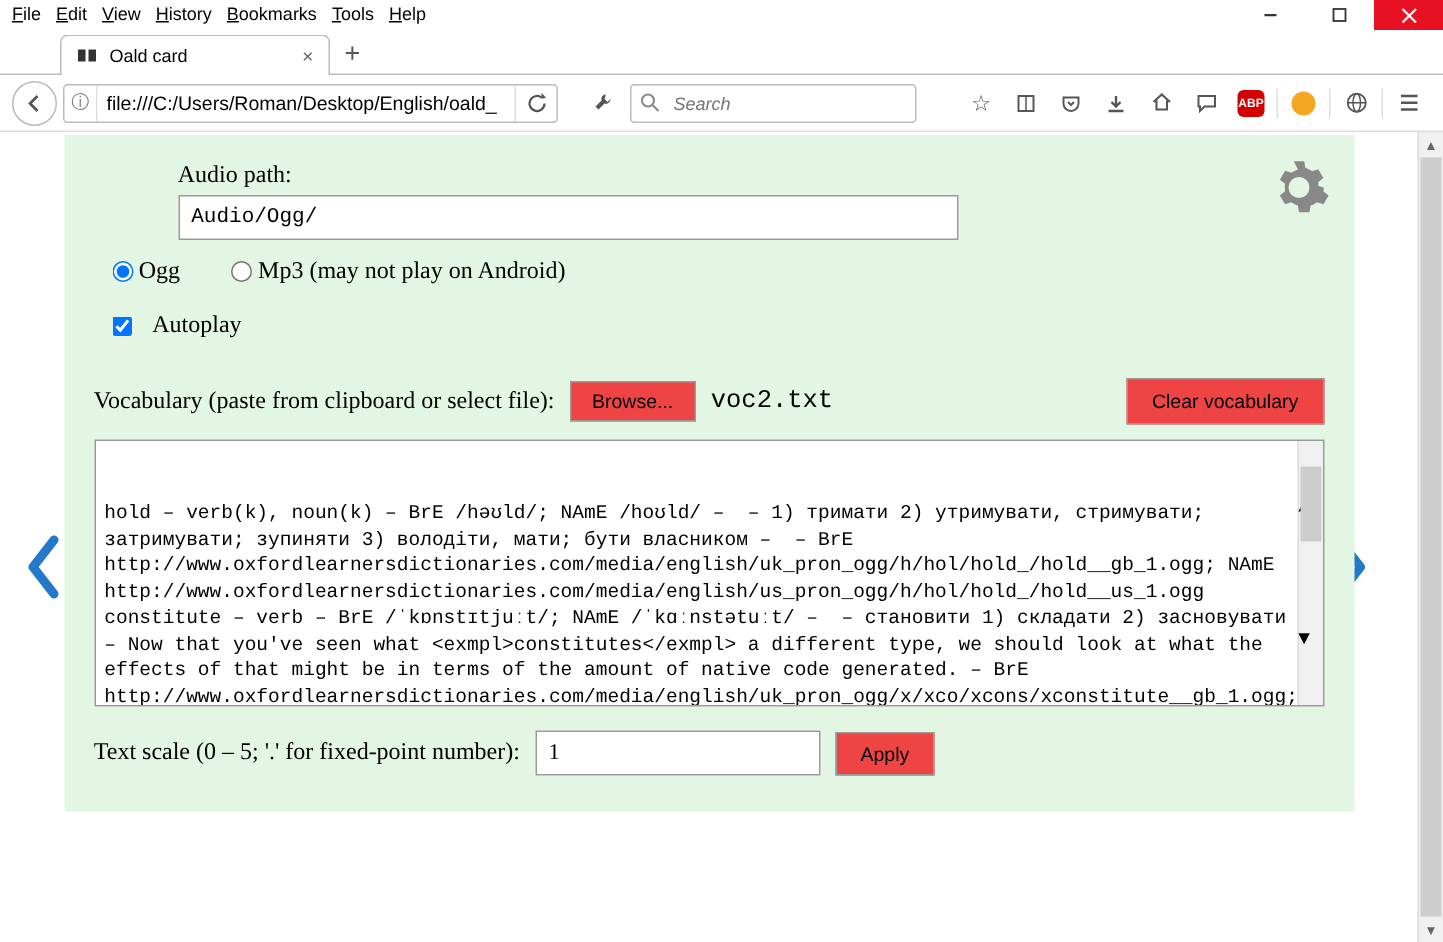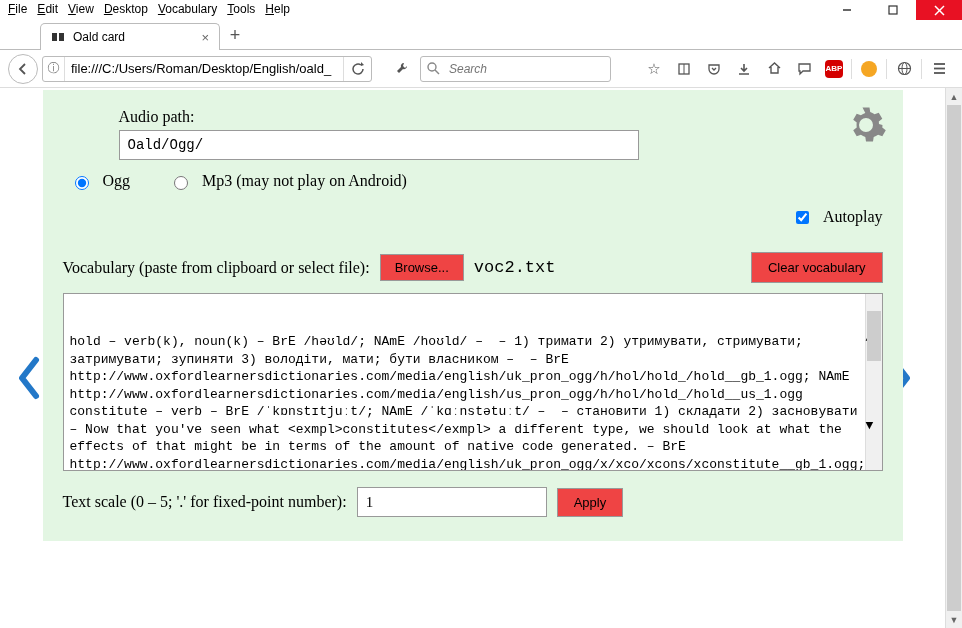--- a/index.html
+++ b/index.html
@@ -52,25 +52,25 @@
 
 .nav-arrow { position: absolute; top: 265px; width: 34px; height: 50px; display: flex; align-items: center; justify-content: center; }
 .nav-arrow.left { left: 12px; }
 .nav-arrow.right { right: 28px; }
 
 .gear { position: absolute; right: 16px; top: 14px; color: #888; }
 
 .audio-label { margin-left: 56px; margin-bottom: 4px; }
 .audio-input { margin-left: 56px; width: 520px; height: 30px; border: 1px solid #999; background: #fff; padding: 0 8px; font-family: "Courier New", monospace; font-size: 14px; display: flex; align-items: center; }
 
-.radios { margin: 12px 0 0 12px; display: flex; align-items: flex-end; gap: 14px; }
+.radios { margin: 12px 0 0 12px; display: flex; align-items: center; gap: 4px; }
 .radios input[type=radio] { width: 14px; height: 14px; }
 .radios label { margin-right: 30px; }
 
-.check-row { margin: 18px 0 0 12px; display: flex; align-items: center; gap: 14px; justify-content: flex-end; }
+.check-row { margin: 18px 0 0 12px; display: flex; align-items: center; gap: 14px; }
 
 .vocab-row { margin: 26px 0 0 0; display: flex; align-items: center; gap: 10px; }
 .btn { background: #ef4444; border: 1px solid #999; padding: 5px 14px; font-family: "Segoe UI", sans-serif; font-size: 13px; }
 .filename { font-family: "Courier New", monospace; font-size: 17px; }
 
 .vocab-text { margin-top: 10px; width: 100%; height: 178px; border: 1px solid #999; background: #fff; font-family: "Courier New", monospace; font-size: 13px; line-height: 1.35; padding: 4px 6px; white-space: pre-wrap; overflow: hidden; position: relative; }
 .vocab-text .inner-scroll { position: absolute; right: 0; top: 0; width: 17px; bottom: 0; background: #f0f0f0; border-left: 1px solid #ddd; }
 .vocab-text .inner-scroll .th { position: absolute; left: 1px; right: 1px; top: 17px; height: 50px; background: #cdcdcd; }
 
 .scale-row { margin-top: 16px; display: flex; align-items: center; gap: 10px; }
@@ -78,22 +78,22 @@
 
 svg { display: block; }
 </style>
 </head>
 <body>
 
 <div class="menubar">
   <span>File</span>
   <span>Edit</span>
   <span>View</span>
-  <span>Desktop</span>
-  <span>Vocabulary</span>
+  <span>History</span>
+  <span>Bookmarks</span>
   <span>Tools</span>
   <span>Help</span>
 </div>
 <div class="window-controls">
   <div>
       <svg width="10" height="10">
         <line x1="1" y1="5" x2="9" y2="5" stroke="#333" stroke-width="1.5"></line>
       </svg>
     </div>
   <div>
@@ -224,21 +224,21 @@
     </div>
 
     <div class="card">
       <div class="gear">
         <svg width="42" height="42" viewBox="0 0 24 24">
             <path fill="#888" d="M12 8a4 4 0 1 0 0 8 4 4 0 0 0 0-8zm9.4 4c0 .5 0 1-.1 1.4l2 1.6-2 3.4-2.4-.8c-.8.6-1.6 1-2.5 1.3l-.4 2.5h-4l-.4-2.5c-.9-.3-1.7-.7-2.5-1.3l-2.4.8-2-3.4 2-1.6c0-.4-.1-.9-.1-1.4s0-1 .1-1.4l-2-1.6 2-3.4 2.4.8c.8-.6 1.6-1 2.5-1.3L10 2h4l.4 2.5c.9.3 1.7.7 2.5 1.3l2.4-.8 2 3.4-2 1.6c.1.4.1.9.1 1.4z"></path>
           </svg>
       </div>
 
       <div class="audio-label">Audio path:</div>
-      <div class="audio-input">Oald/Ogg/</div>
+      <div class="audio-input">Audio/Ogg/</div>
 
       <div class="radios">
         <input type="radio" checked="" style="">
         <label>Ogg</label>
         <input type="radio" style="">
         <label>Mp3 (may not play on Android)</label>
       </div>
 
       <div class="check-row">
         <input type="checkbox" checked="" style="">

